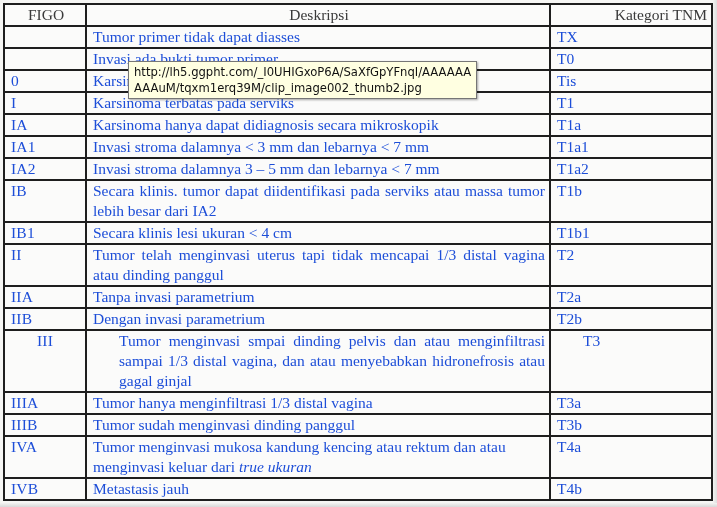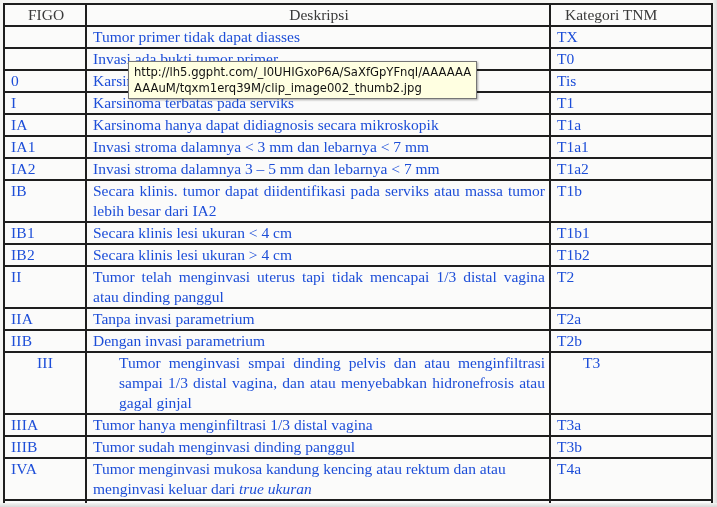--- a/index.html
+++ b/index.html
@@ -27,21 +27,21 @@
     padding: 0 4px 0 6px;
     vertical-align: top;
     font-size: 15.5px;
     line-height: 20px;
     font-weight: normal;
     text-align: left;
     color: #1d4ed8;
     overflow: hidden;
   }
   table.figo th { text-align: center; color: #3a3a3a; }
-  table.figo th.kat { text-align: left; padding-left: 14px; }
+  table.figo th.kat { text-align: right; padding-left: 14px; }
   col.c1 { width: 82px; }
   col.c2 { width: 464px; }
   col.c3 { width: 162px; }
   td.desc.just { text-align: justify; text-align-last: left; }
   td.figo-code { color: #3a3a3a; font-weight: bold; letter-spacing: 0.2px; }
   td.tnm { padding-left: 8px; }
   tr.h1 td, tr.h1 th { height: 19px; }
   tr.h2 td { height: 39px; }
   tr.h3 td { height: 59px; padding-left: 32px; }
   em { font-style: italic; }
@@ -114,25 +114,20 @@
     <tr class="h2">
       <td class="figo-code">IB</td>
       <td class="desc just">Secara klinis. tumor dapat diidentifikasi pada serviks atau massa tumor lebih besar dari IA2</td>
       <td class="tnm">T1b</td>
     </tr>
     <tr class="h1">
       <td class="figo-code">IB1</td>
       <td class="desc">Secara klinis lesi ukuran &lt; 4 cm</td>
       <td class="tnm">T1b1</td>
     </tr>
-    <tr class="h1">
-      <td class="figo-code">IB2</td>
-      <td class="desc">Secara klinis lesi ukuran &gt; 4 cm</td>
-      <td class="tnm">T1b2</td>
-    </tr>
     <tr class="h2">
       <td class="figo-code">II</td>
       <td class="desc just">Tumor telah menginvasi uterus tapi tidak mencapai 1/3 distal vagina atau dinding panggul</td>
       <td class="tnm">T2</td>
     </tr>
     <tr class="h1">
       <td class="figo-code">IIA</td>
       <td class="desc">Tanpa invasi parametrium</td>
       <td class="tnm">T2a</td>
     </tr>

